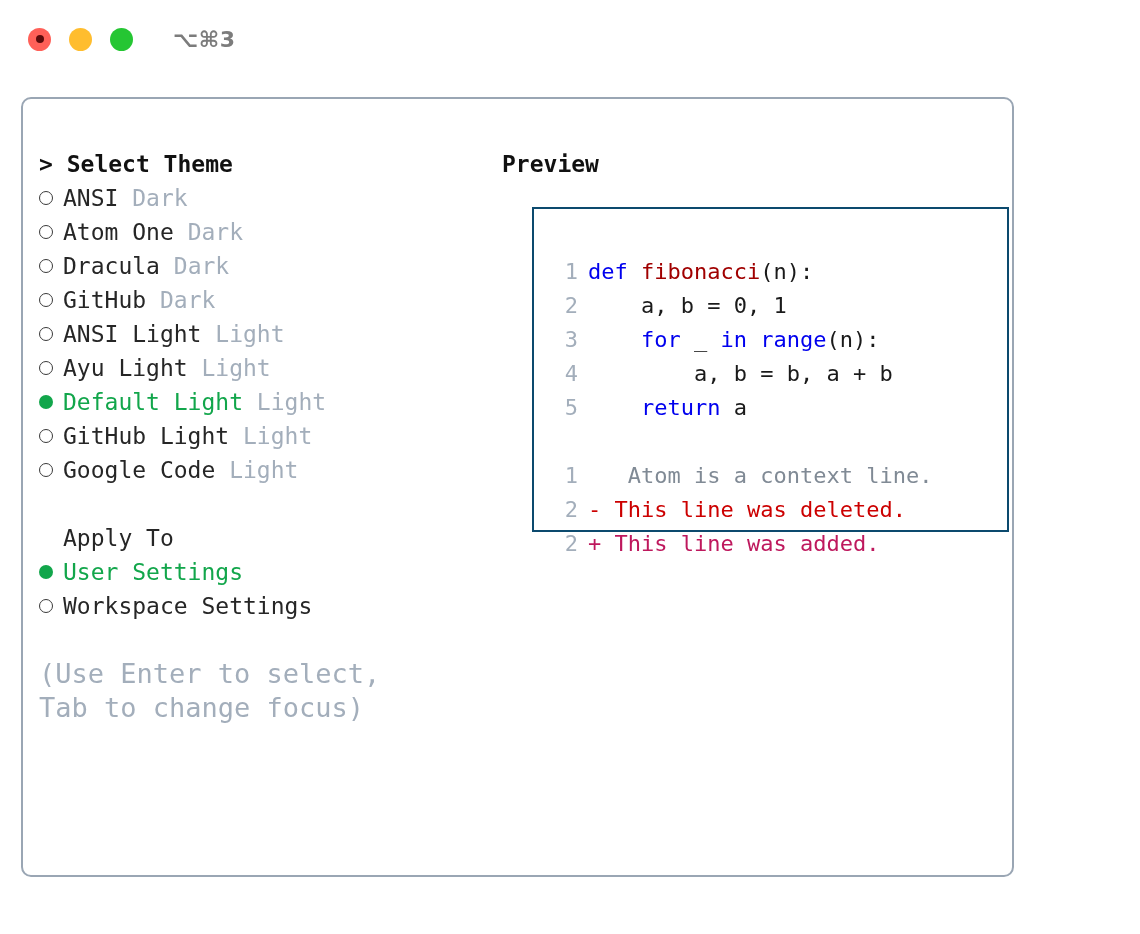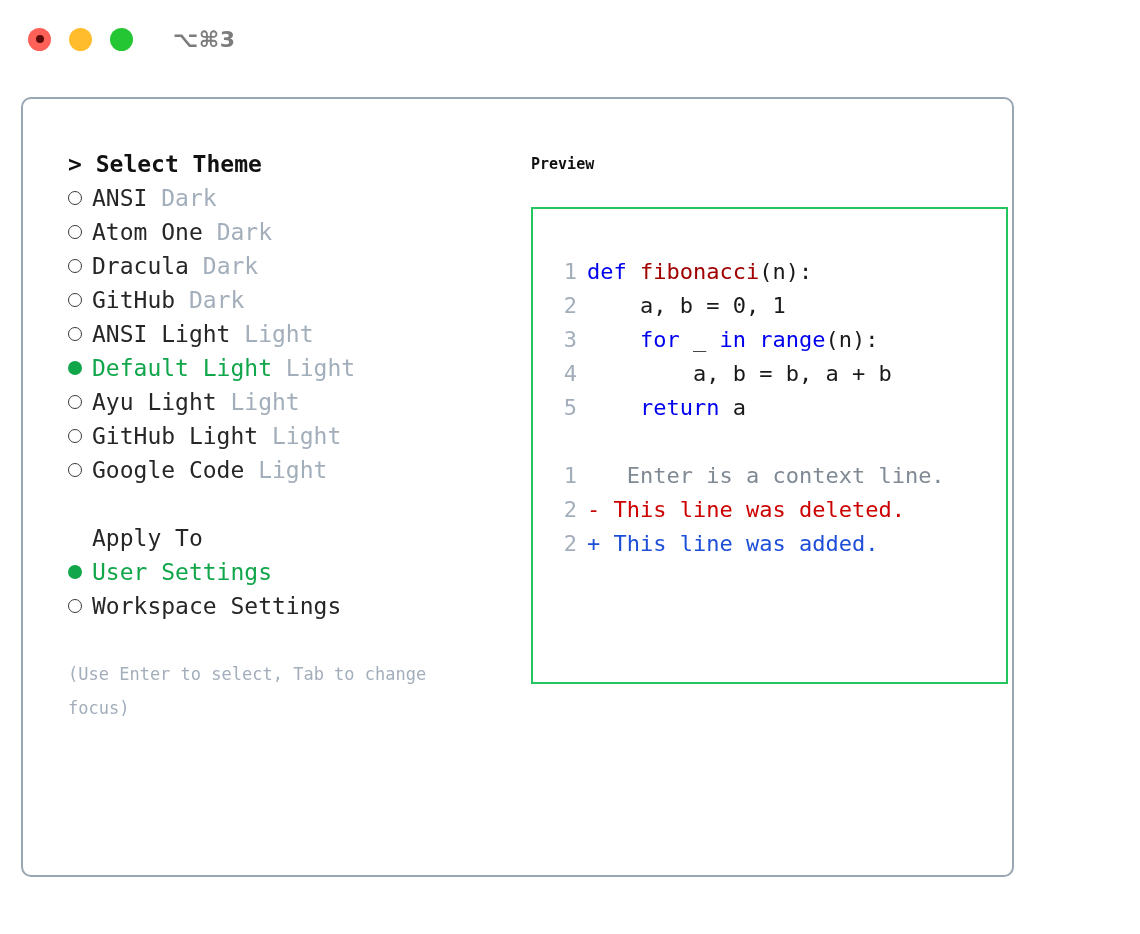--- a/index.html
+++ b/index.html
@@ -61,21 +61,20 @@
   .panel {
     position: absolute;
     left: 21px;
     top: 97px;
     width: 993px;
     height: 780px;
     border: 2px solid #9AA6B4;
     border-radius: 10px;
     box-sizing: border-box;
     background: #ffffff;
-    padding-left: 29px;
   }
 
   .panel-inner {
     position: relative;
     width: 100%;
     height: 100%;
   }
 
   
   .left-col {
@@ -122,67 +121,68 @@
   .theme-cat {
     color: #A3AEBB;
   }
   .spacer-row { height: 34px; }
   .apply-head {
     padding-left: 24px;
     color: #262626;
   }
   .hint {
     margin-top: 34px;
-    font-size: 17px;
+    font-size: 27px;
     line-height: 34px;
     color: #A3AEBB;
     width: 400px;
   }
 
   
   .right-col {
     position: absolute;
     left: 479px;
     top: 48px;
     width: 480px;
   }
   .preview-title {
-    font-size: 15px;
+    font-size: 23px;
     font-weight: bold;
     color: #111111;
     line-height: 34px;
   }
   .preview-box {
     margin-top: 26px;
     width: 477px;
-    height: 477px;
-    border: 2px solid #22c55e;
+    height: 325px;
+    border: 2px solid #0c4a6e;
     box-sizing: border-box;
     background: #ffffff;
     padding: 46px 0 0 18px;
+    margin-left: 30px;
   }
   .code-line {
     font-size: 22px;
     line-height: 34px;
     white-space: pre;
   }
   .lineno {
     display: inline-block;
     width: 26px;
     text-align: right;
     color: #A3AEBB;
     margin-right: 10px;
   }
   .kw   { color: #0000EE; }
   .fn   { color: #A00000; }
   .plain{ color: #1A1A1A; }
   .blank-gap { height: 34px; }
   .diff-ctx { color: #808A95; }
   .diff-del { color: #CC0000; }
-  .diff-add { color: #1d4ed8; text-align: right; }
+  .diff-add { color: #be185d; text-align: right; }
 </style>
 </head>
 <body>
 
 <div class="titlebar">
   <div class="lights">
     <span class="light red">
         <span class="dot"></span>
       </span>
     <span class="light yellow"></span>
@@ -195,22 +195,22 @@
   <div class="panel-inner">
 
     <div class="left-col">
       <div class="row section-head">&gt; Select Theme</div>
       <div id="theme-list">
           <div class="row"><span class="marker"><span class="bullet-open"></span></span><span class="theme-name">ANSI</span><span class="theme-cat"> Dark</span></div>
           <div class="row"><span class="marker"><span class="bullet-open"></span></span><span class="theme-name">Atom One</span><span class="theme-cat"> Dark</span></div>
           <div class="row"><span class="marker"><span class="bullet-open"></span></span><span class="theme-name">Dracula</span><span class="theme-cat"> Dark</span></div>
           <div class="row"><span class="marker"><span class="bullet-open"></span></span><span class="theme-name">GitHub</span><span class="theme-cat"> Dark</span></div>
           <div class="row"><span class="marker"><span class="bullet-open"></span></span><span class="theme-name">ANSI Light</span><span class="theme-cat"> Light</span></div>
+          <div class="row"><span class="marker"><span class="bullet-open"></span></span><span class="theme-name">Ayu Light</span><span class="theme-cat"> Light</span></div>
           <div class="row selected"><span class="marker"><span class="bullet-filled"></span></span><span class="theme-name">Default Light</span><span class="theme-cat"> Light</span></div>
-          <div class="row"><span class="marker"><span class="bullet-open"></span></span><span class="theme-name">Ayu Light</span><span class="theme-cat"> Light</span></div>
           <div class="row"><span class="marker"><span class="bullet-open"></span></span><span class="theme-name">GitHub Light</span><span class="theme-cat"> Light</span></div>
           <div class="row"><span class="marker"><span class="bullet-open"></span></span><span class="theme-name">Google Code</span><span class="theme-cat"> Light</span></div>
         </div>
 
       <div class="spacer-row"></div>
 
       <div class="row apply-head">Apply To</div>
       <div id="apply-list">
           <div class="row selected"><span class="marker"><span class="bullet-filled"></span></span><span class="theme-name">User Settings</span></div>
           <div class="row"><span class="marker"><span class="bullet-open"></span></span><span class="theme-name">Workspace Settings</span></div>
@@ -224,21 +224,21 @@
       <div class="preview-box">
         <div id="code-block">
             <div class="code-line"><span class="lineno">1</span><span class="kw">def </span><span class="fn">fibonacci</span><span class="plain">(n):</span></div>
             <div class="code-line"><span class="lineno">2</span><span class="plain">    a, b = 0, 1</span></div>
             <div class="code-line"><span class="lineno">3</span><span class="plain">    </span><span class="kw">for</span><span class="plain"> _ </span><span class="kw">in </span><span class="kw">range</span><span class="plain">(n):</span></div>
             <div class="code-line"><span class="lineno">4</span><span class="plain">        a, b = b, a + b</span></div>
             <div class="code-line"><span class="lineno">5</span><span class="plain">    </span><span class="kw">return</span><span class="plain"> a</span></div>
           </div>
         <div class="blank-gap"></div>
         <div id="diff-block">
-            <div class="code-line"><span class="lineno">1</span><span class="diff-ctx">   Enter is a context line.</span></div>
+            <div class="code-line"><span class="lineno">1</span><span class="diff-ctx">   Atom is a context line.</span></div>
             <div class="code-line"><span class="lineno">2</span><span class="diff-del">- This line was deleted.</span></div>
             <div class="code-line"><span class="lineno">2</span><span class="diff-add">+ This line was added.</span></div>
           </div>
       </div>
     </div>
 
   </div>
 </div>
 
 </body></html>

